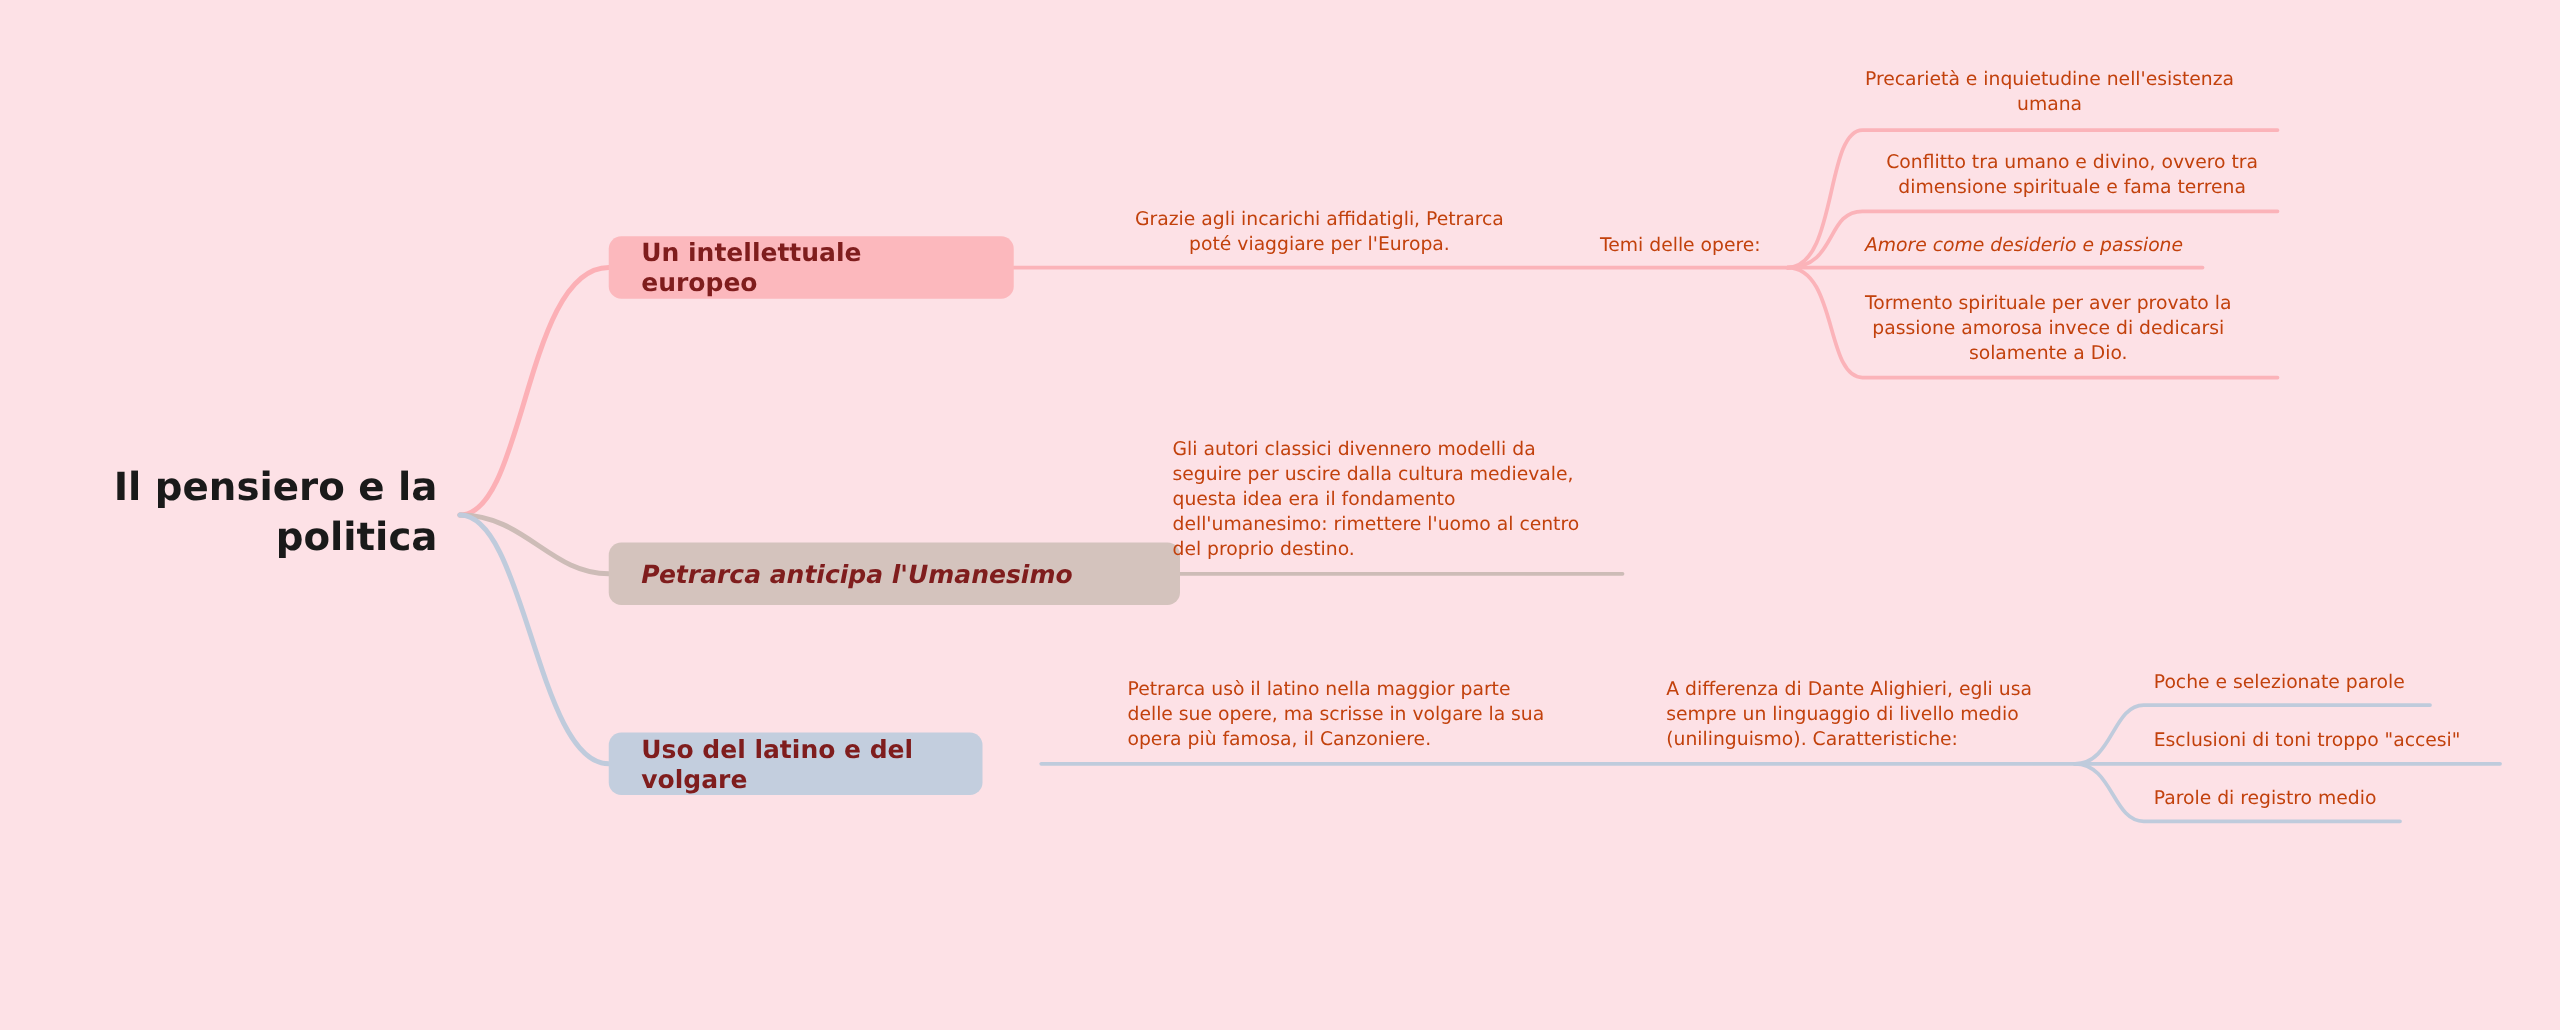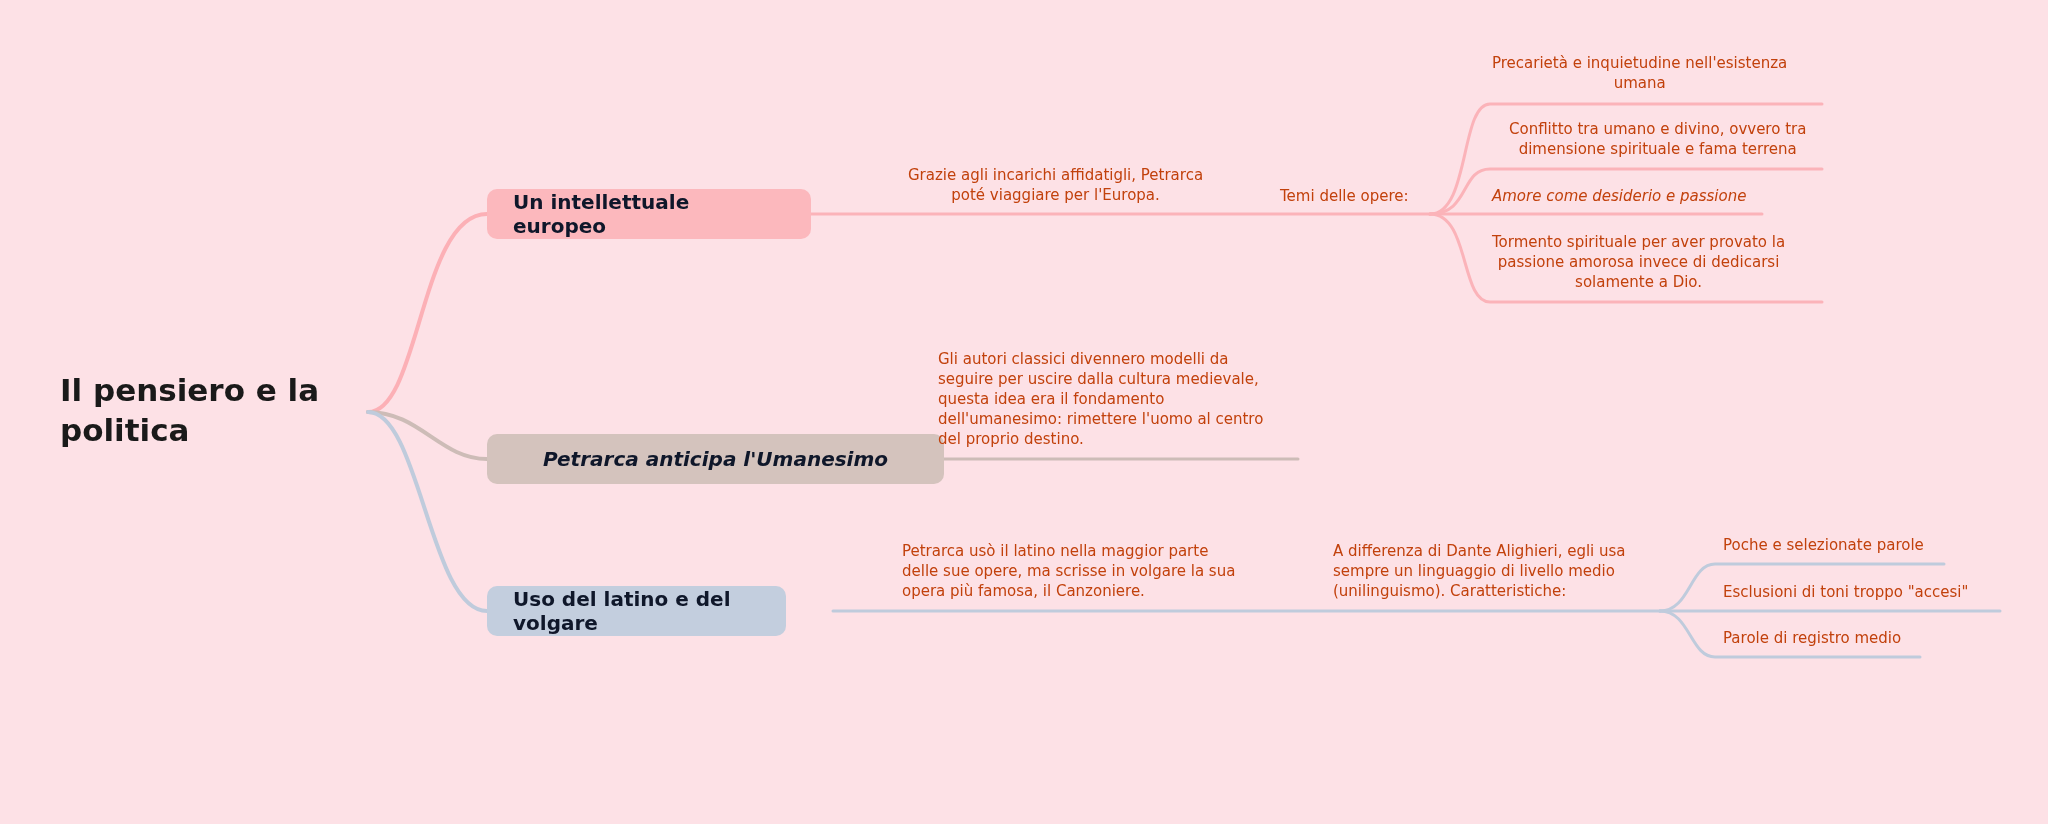--- a/index.html
+++ b/index.html
@@ -9,38 +9,37 @@
       height: 824px;
       overflow: hidden;
       background: #fde1e6;
     }
     body { position: relative; font-family: "DejaVu Sans", sans-serif; }
     svg.links { position: absolute; left: 0; top: 0; width: 2048px; height: 824px; }
     .root-title {
       position: absolute;
       left: 60px; top: 370px;
       width: 290px;
-      text-align: left;
+      text-align: right;
       font-family: "DejaVu Sans", sans-serif;
       font-weight: bold;
       font-size: 31px;
       line-height: 40px;
       color: #1a1a1a;
     }
     .topic {
       position: absolute;
       height: 50px;
       border-radius: 10px;
       display: flex;
       align-items: center;
-      justify-content: center;
       font-family: "DejaVu Sans", sans-serif;
       font-weight: bold;
       font-size: 20px;
-      color: #0f172a;
+      color: #7f1d1d;
       box-sizing: border-box;
       padding: 0 26px;
     }
     .topic.pink { background: #fcb8bd; left: 487px; top: 189px; width: 324px; }
     .topic.taupe { background: #d4c3bd; left: 487px; top: 434px; width: 457px; font-style: italic; }
     .topic.blue { background: #c3cede; left: 487px; top: 586px; width: 299px; }
     .note {
       position: absolute;
       font-family: "DejaVu Sans", sans-serif;
       font-size: 15px;

